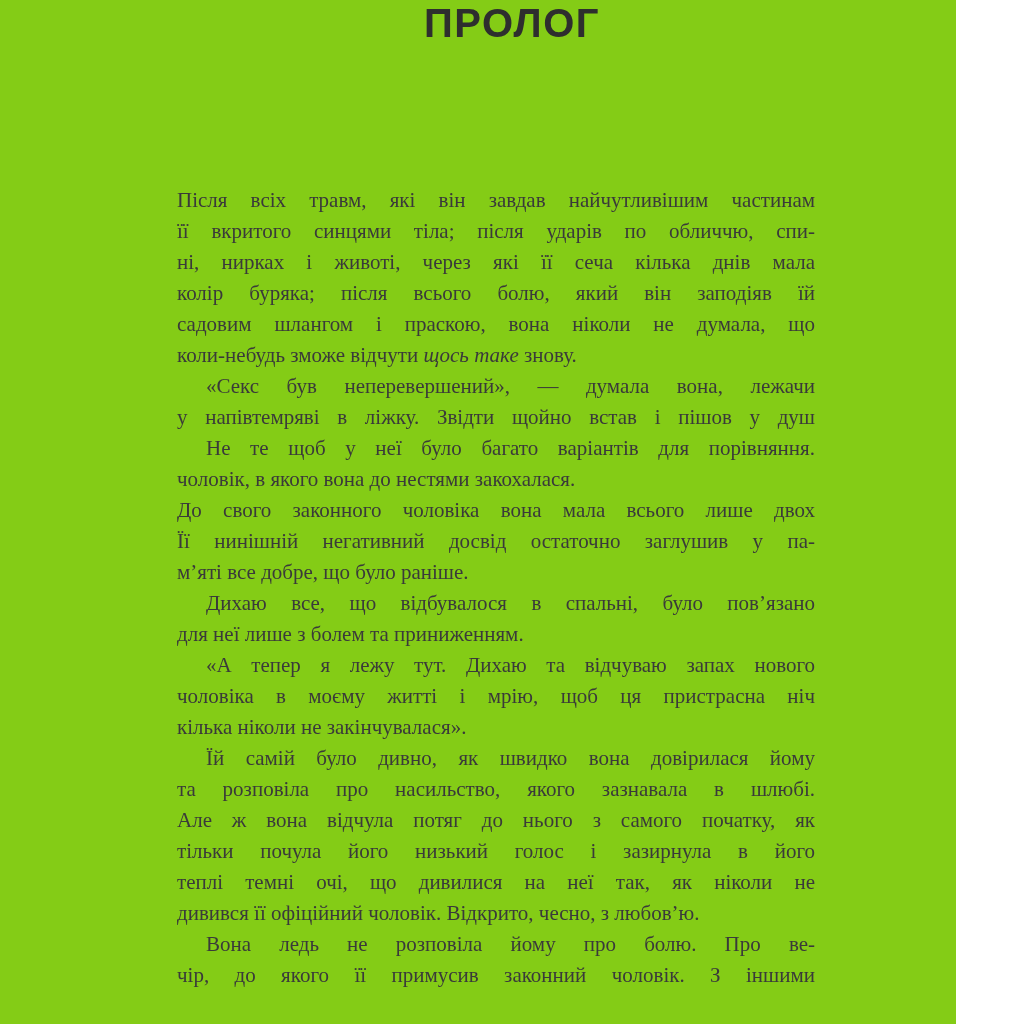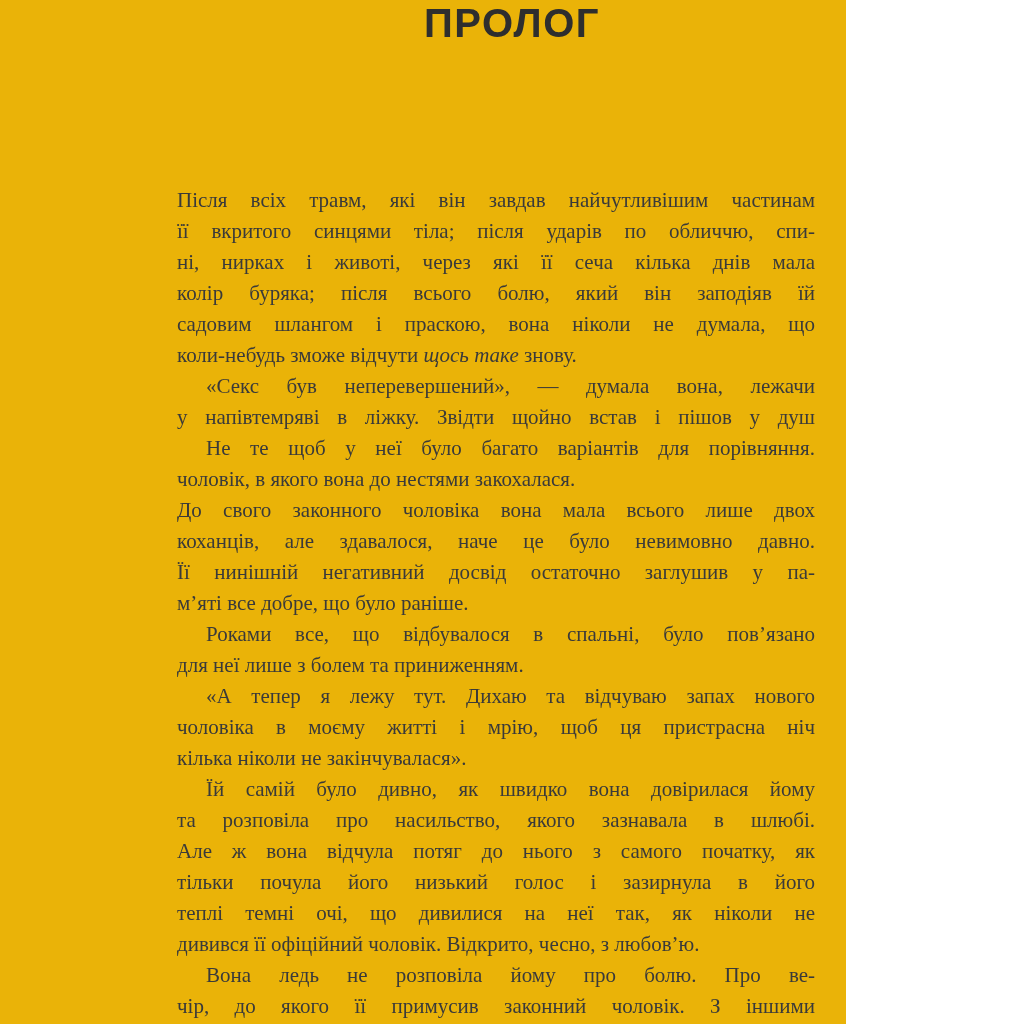--- a/index.html
+++ b/index.html
@@ -2,23 +2,23 @@
 <html><head>
 <meta charset="utf-8">
 <style>
   html, body {
     margin: 0;
     padding: 0;
     background: #ffffff;
   }
   .page {
     position: relative;
-    width: 846px;
+    width: 956px;
     height: 1024px;
-    background: #eab308;
+    background: #84cc16;
     overflow: hidden;
     font-family: "Liberation Serif", serif;
   }
   .chapter-title {
     position: absolute;
     top: 1px;
     left: 0;
     width: 1024px;
     text-align: center;
     font-family: "Liberation Sans", sans-serif;
@@ -64,24 +64,23 @@
       <div class="line">її вкритого синцями тіла; після ударів по обличчю, спи-</div>
       <div class="line">ні, нирках і животі, через які її сеча кілька днів мала</div>
       <div class="line">колір буряка; після всього болю, який він заподіяв їй</div>
       <div class="line">садовим шлангом і праскою, вона ніколи не думала, що</div>
       <div class="line last"><span>коли-небудь зможе відчути </span><em>щось таке</em><span> знову.</span></div>
       <div class="line indent">«Секс був неперевершений», — думала вона, лежачи</div>
       <div class="line">у напівтемряві в ліжку. Звідти щойно встав і пішов у душ</div>
       <div class="line indent">Не те щоб у неї було багато варіантів для порівняння.</div>
       <div class="line last">чоловік, в якого вона до нестями закохалася.</div>
       <div class="line">До свого законного чоловіка вона мала всього лише двох</div>
-      <div class="line">коханців, але здавалося, наче це було невимовно давно.</div>
       <div class="line">Її нинішній негативний досвід остаточно заглушив у па-</div>
       <div class="line last">м’яті все добре, що було раніше.</div>
-      <div class="line indent">Роками все, що відбувалося в спальні, було пов’язано</div>
+      <div class="line indent">Дихаю все, що відбувалося в спальні, було пов’язано</div>
       <div class="line last">для неї лише з болем та приниженням.</div>
       <div class="line indent">«А тепер я лежу тут. Дихаю та відчуваю запах нового</div>
       <div class="line">чоловіка в моєму житті і мрію, щоб ця пристрасна ніч</div>
       <div class="line last">кілька ніколи не закінчувалася».</div>
       <div class="line indent">Їй самій було дивно, як швидко вона довірилася йому</div>
       <div class="line">та розповіла про насильство, якого зазнавала в шлюбі.</div>
       <div class="line">Але ж вона відчула потяг до нього з самого початку, як</div>
       <div class="line">тільки почула його низький голос і зазирнула в його</div>
       <div class="line">теплі темні очі, що дивилися на неї так, як ніколи не</div>
       <div class="line last">дивився її офіційний чоловік. Відкрито, чесно, з любов’ю.</div>

